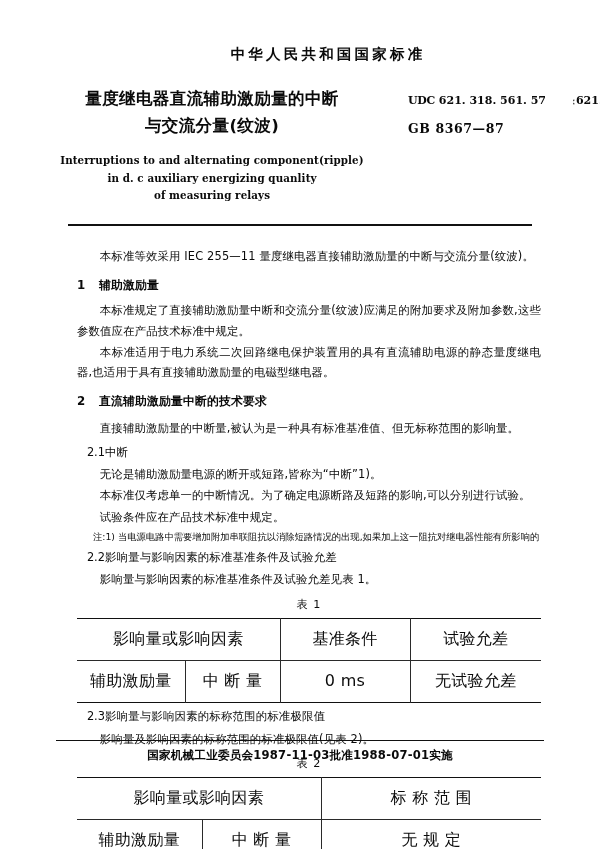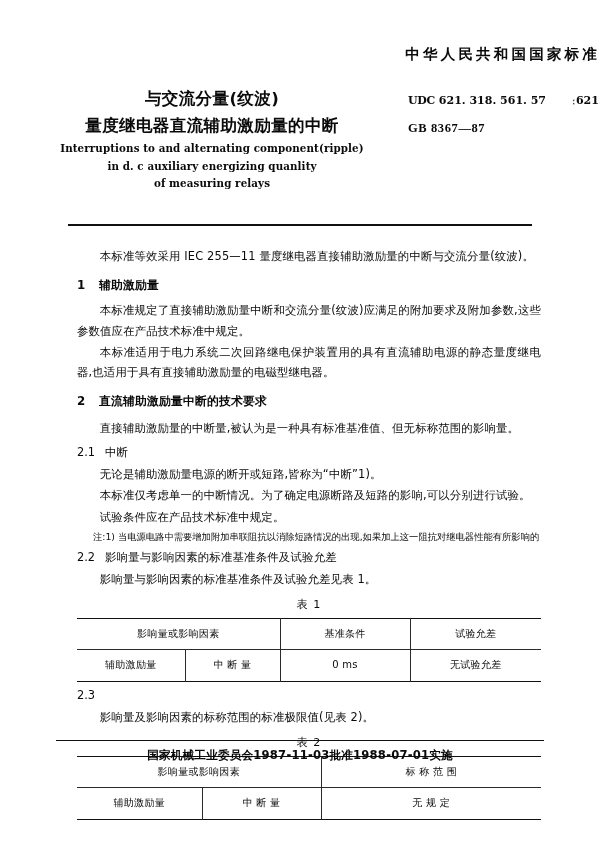--- a/index.html
+++ b/index.html
@@ -23,21 +23,21 @@
     height: 849px;
   }
 
   
   .masthead {
     position: absolute;
     left: 0; top: 46px;
     width: 600px;
   }
   .org-line {
-    text-align: right;
+    text-align: center;
     font-size: 14.5px;
     font-weight: bold;
     letter-spacing: 3.2px;
     padding-left: 56px;
     line-height: 1.2;
   }
 
   .title-row {
     position: relative;
     margin-top: 23px;
@@ -50,21 +50,21 @@
     width: 312px;
     text-align: center;
   }
   .cn-title {
     font-size: 16.5px;
     font-weight: bold;
     line-height: 1.62;
     letter-spacing: 0.4px;
   }
   .en-title {
-    margin-top: 0;
+    margin-top: 12px;
     font-family: "DejaVu Serif", "Liberation Serif", serif;
     font-size: 10.3px;
     font-weight: bold;
     line-height: 1.72;
     letter-spacing: 0.1px;
   }
 
   .code-block {
     position: absolute;
     left: 408px;
@@ -82,21 +82,20 @@
   .udc-second {
     padding-left: 22px;
     white-space: nowrap;
   }
   .gb-no {
     margin-top: 13px;
     font-size: 12.5px;
     font-weight: bold;
     letter-spacing: 0.6px;
     white-space: nowrap;
-    font-family: Liberation Serif, serif;
   }
 
   .rule-top {
     position: absolute;
     left: 68px;
     top: 224px;
     width: 464px;
     height: 0;
     border-top: 2.6px solid #111;
   }
@@ -130,20 +129,21 @@
   .heading .num {
     display: inline-block;
     min-width: 22px;
     font-weight: bold;
   }
   .subheading {
     margin: 3px 0 2px 0;
     font-size: 11.4px;
     display: flex;
     align-items: baseline;
+    text-align: right;
   }
   .subheading .num {
     display: inline-block;
     min-width: 28px;
   }
   .subheading .stext { letter-spacing: 0.2px; }
 
   .note {
     margin-top: 2px;
     font-size: 9.3px;
@@ -168,21 +168,21 @@
     font-size: 11.2px;
     margin: 5px 0 3px 0;
     letter-spacing: 1px;
   }
   table.std {
     border-collapse: collapse;
     width: 464px;
     table-layout: fixed;
   }
   table.std td {
-    font-size: 10px;
+    font-size: 16px;
     text-align: center;
     padding: 6px 2px 7px 2px;
     border-left: 0.9px solid #2a2a2a;
     letter-spacing: 0.3px;
   }
   table.std td:first-child { border-left: none; }
   table.std tr.head td {
     border-bottom: 0.9px solid #2a2a2a;
   }
   table.std {
@@ -218,22 +218,22 @@
 <div class="page">
 
   <div class="masthead">
 
     <div class="org-line">中华人民共和国国家标准</div>
 
     <div class="title-row">
 
       <div class="title-block">
         <div class="cn-title">
+          <div>量度继电器直流辅助激励量的中断</div>
           <div>与交流分量(纹波)</div>
-          <div>量度继电器直流辅助激励量的中断</div>
         </div>
         <div class="en-title">
           <div>Interruptions to and alternating component(ripple)</div>
           <div>in d. c auxiliary energizing quanlity</div>
           <div>of measuring relays</div>
         </div>
       </div>
 
       <div class="code-block">
         <div class="udc">
@@ -304,20 +304,21 @@
         <td>辅助激励量</td>
         <td>中 断 量</td>
         <td>0 ms</td>
         <td>无试验允差</td>
       </tr>
     </tbody>
       </table>
 
     <div class="subheading gap-sm">
       <span class="num">2.3</span>
+      <span class="stext">影响量与影响因素的标称范围的标准极限值</span>
     </div>
     <p class="p">影响量及影响因素的标称范围的标准极限值(见表 2)。</p>
 
     <div class="tbl-caption">表 2</div>
     <table class="std">
         <colgroup>
           <col style="width: 125px;">
           <col style="width: 119px;">
           <col style="width: 220px;">
         </colgroup>

